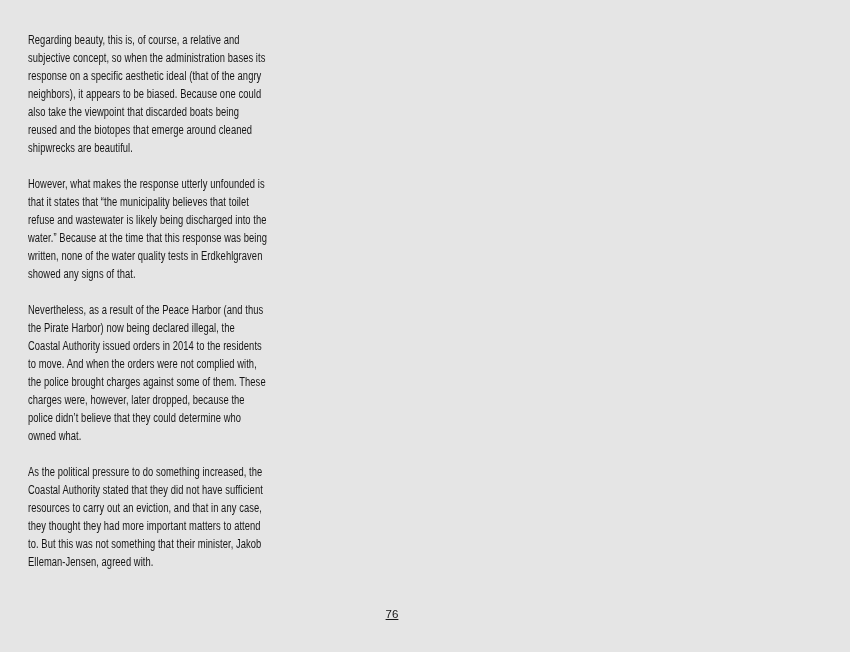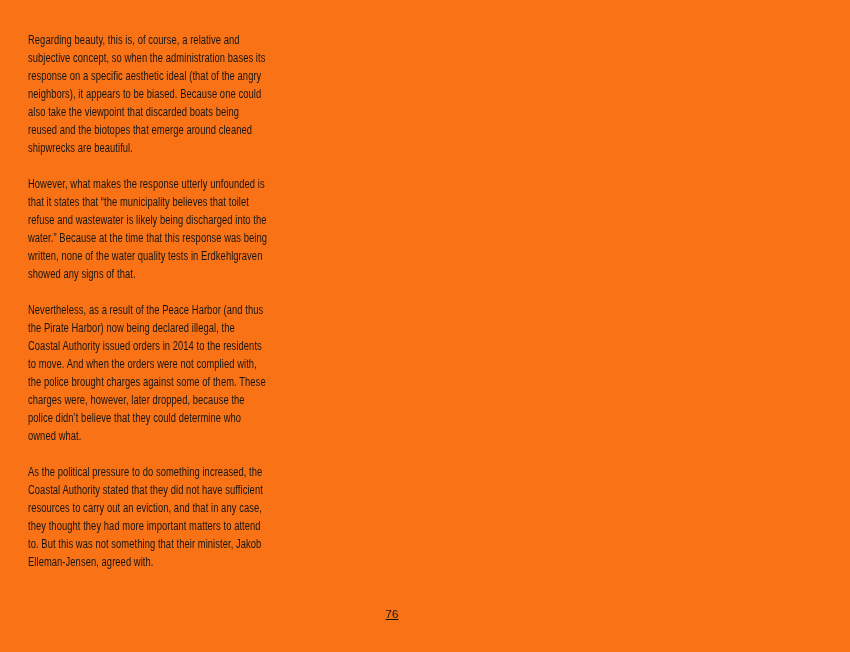--- a/index.html
+++ b/index.html
@@ -5,21 +5,21 @@
     html, body { margin: 0; padding: 0; }
     body {
       width: 850px;
       height: 652px;
       position: relative;
       overflow: hidden;
       background: #ffffff;
       font-family: "Liberation Sans", "DejaVu Sans", sans-serif;
       color: #151515;
     }
-    .spread { position: absolute; inset: 0; background: #f97316; }
+    .spread { position: absolute; inset: 0; background: #e5e5e5; }
     .page { position: absolute; top: 0; bottom: 0; width: 425px; }
     .page-left-half { left: 0; }
     .page-right-half { left: 425px; }
     .text-col {
       position: absolute;
       top: 31px;
       width: 348px;
       font-size: 12px;
       line-height: 18px;
       letter-spacing: 0.1px;

